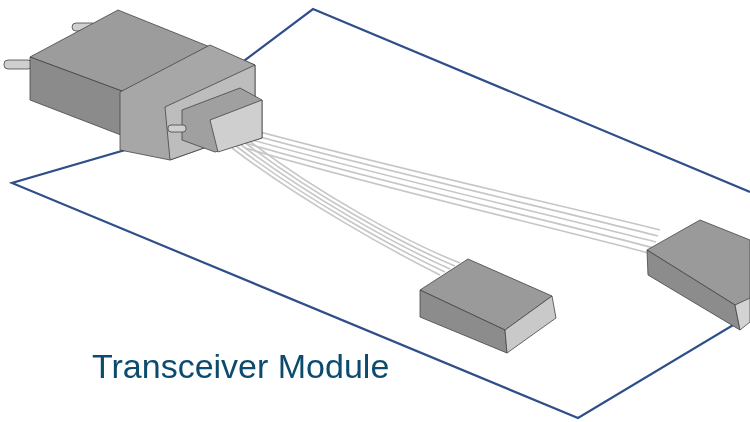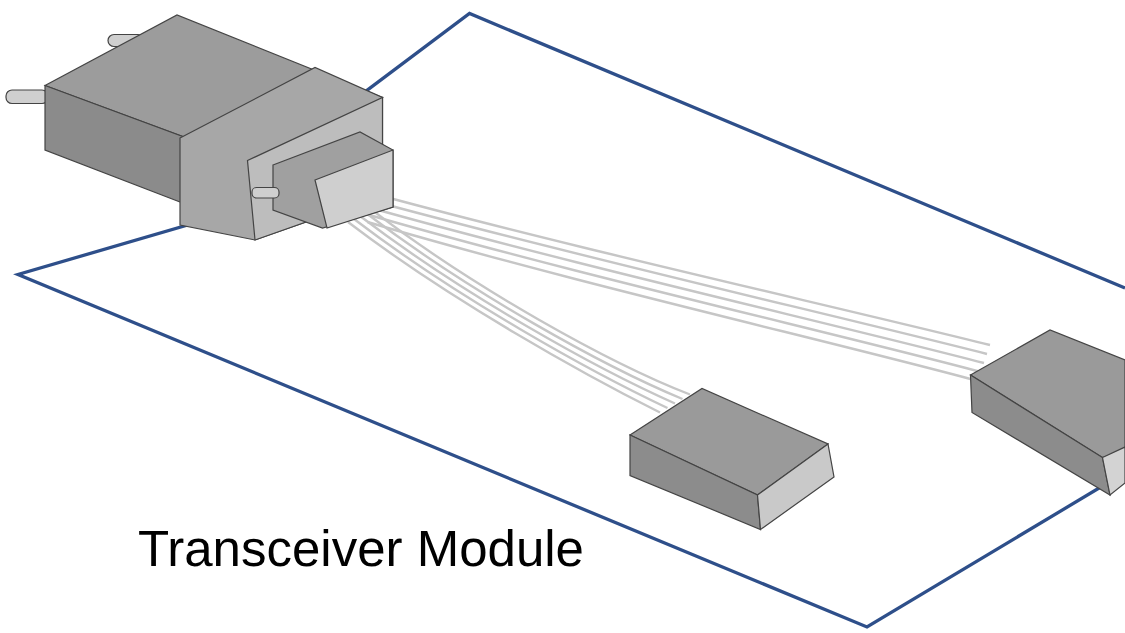--- a/index.html
+++ b/index.html
@@ -1,18 +1,18 @@
 <!DOCTYPE html>
 <html><head>
 <meta charset="utf-8">
 <style>
   html,body{margin:0;padding:0;background:#fff;}
   body{width:750px;height:422px;position:relative;overflow:hidden;font-family:"Liberation Sans",sans-serif;}
   svg{position:absolute;left:0;top:0;}
-  .caption{position:absolute;left:92px;top:347px;font-size:34px;color:#000000;letter-spacing:0px;white-space:nowrap;}
+  .caption{position:absolute;left:92px;top:347px;font-size:34px;color:#0c4a6e;letter-spacing:0px;white-space:nowrap;}
 </style>
 </head>
 <body>
 
 <svg width="750" height="422" viewBox="0 0 750 422">
 
   <polyline points="750,192 313,9 125,150 12,183 578,418 750,315" fill="none" stroke="#2e4f8a" stroke-width="2.2" stroke-linejoin="miter"></polyline>
 
   <g fill="none" stroke="#c6c6c6" stroke-width="1.6">
     <path d="M245,128 C380,165 560,205 660,230"></path>

